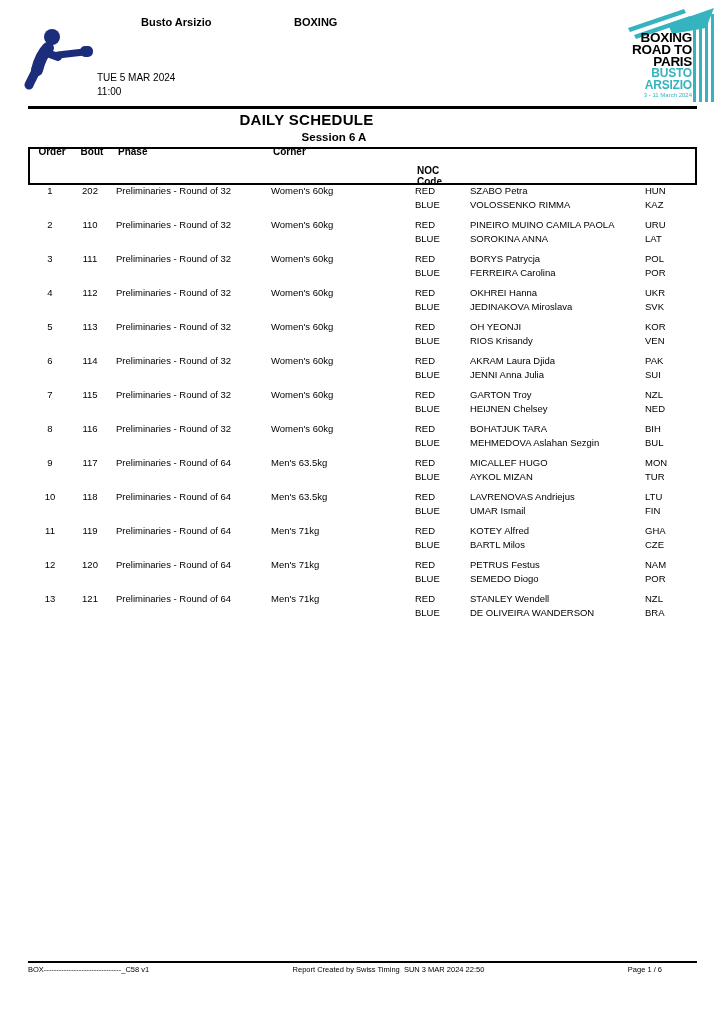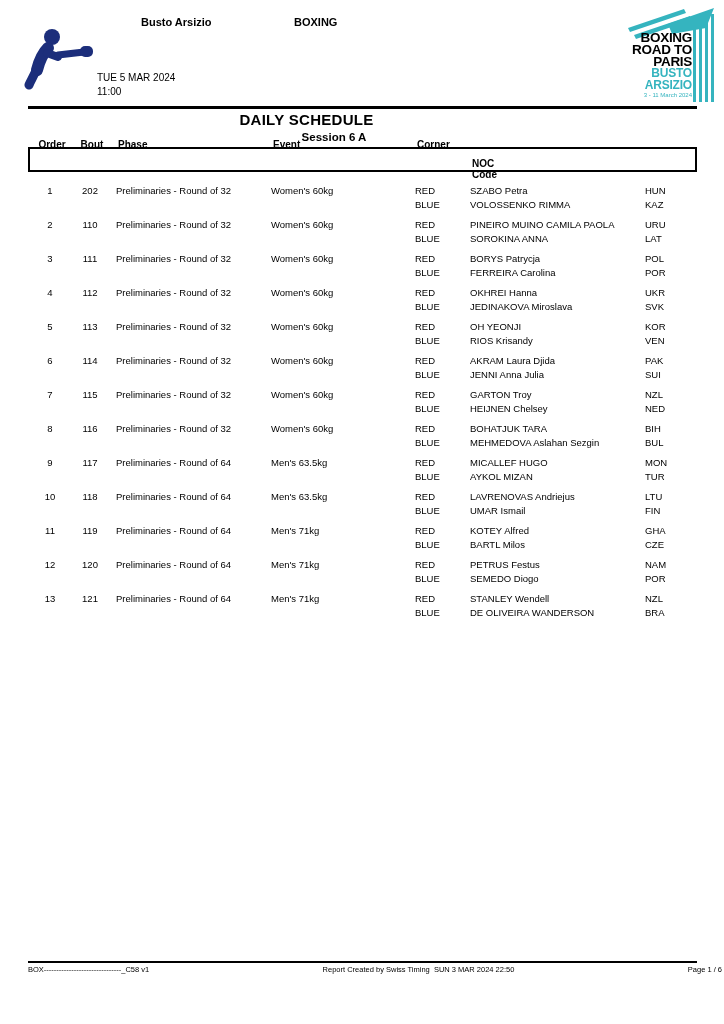--- a/index.html
+++ b/index.html
@@ -23,37 +23,37 @@
   .logo .l-date  { font-size:6px;  line-height:8px; color:#35b4bf; }
   
   .rule-top    { position:absolute; left:28px; top:106px; width:669px; height:3px; background:#000; }
   .doc-title   { position:absolute; left:0; top:111px; width:613px; text-align:center;
                  font-size:15px; font-weight:bold; letter-spacing:0.3px; }
   .doc-session { position:absolute; left:12px; top:131px; width:644px; text-align:center;
                  font-size:11.5px; font-weight:bold; }
   
   .grid-cols { display:grid; grid-template-columns:44px 36px 155px 144px 55px 175px 60px; }
   .thead {
-    position:absolute; left:28px; top:147px; width:669px; height:25px;
+    position:absolute; left:28px; top:147px; width:669px; height:38px;
     border:2px solid #000; align-content:center;
     font-size:10px; font-weight:bold;
   }
   .thead .th { padding-left:8px; }
   .thead .th-center { text-align:center; padding-left:0; }
   .thead .th-noc { white-space:pre-line; line-height:11px;margin-top:19px; }
   .tbody { position:absolute; left:28px; top:184px; width:669px; }
   .bout  { font-size:9.5px; line-height:14px; margin-bottom:6px; }
   .bout .c { padding-left:8px; }
   .bout .num { text-align:center; padding-left:0; }
   .bout .b2  { grid-column:5; }
   .bout .b2n { grid-column:6; }
   .bout .b2c { grid-column:7; }
   
   .footer-rule { position:absolute; left:28px; top:961px; width:669px; height:2px; background:#000; }
-  .footer { position:absolute; left:28px; top:965px; width:694px;
+  .footer { position:absolute; left:28px; top:965px; width:634px;
             display:flex; justify-content:space-between; font-size:7.5px; white-space:pre; }
 </style>
 </head>
 <body>
 
 <div class="pictogram">
   <svg width="82" height="64" viewBox="0 0 82 64">
     <g fill="#1c2e7b" stroke="#1c2e7b">
       <circle cx="38" cy="11" r="8" stroke="none"></circle>
       <path d="M34 22 C28 28 25 36 23 44" fill="none" stroke-width="12" stroke-linecap="round"></path>
@@ -96,21 +96,20 @@
 
 <div class="rule-top"></div>
 
 <div class="doc-title">DAILY SCHEDULE</div>
 <div class="doc-session">Session 6 A</div>
 
 <div class="thead grid-cols">
   <div class="th th-center">Order</div>
   <div class="th th-center">Bout</div>
   <div class="th">Phase</div>
-  <div class="th">Event</div>
   <div class="th">Corner</div>
   <div class="th th-noc">NOC
 Code</div>
 </div>
 
 <div class="tbody">
 
   <div class="bout grid-cols">
     <div class="c num">1</div>
     <div class="c num">202</div>

